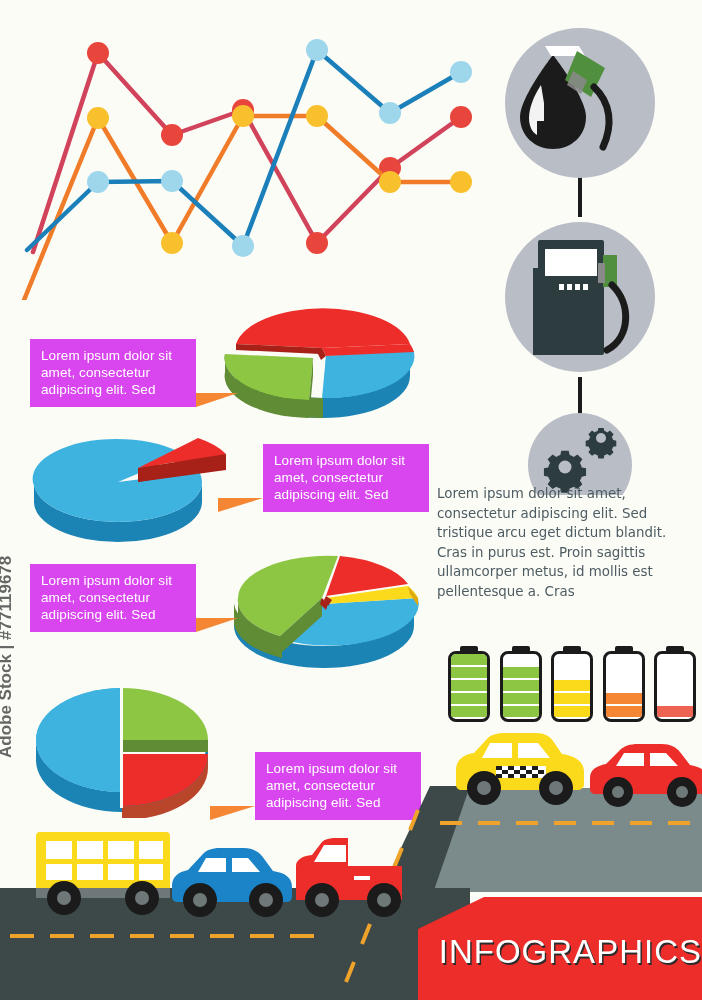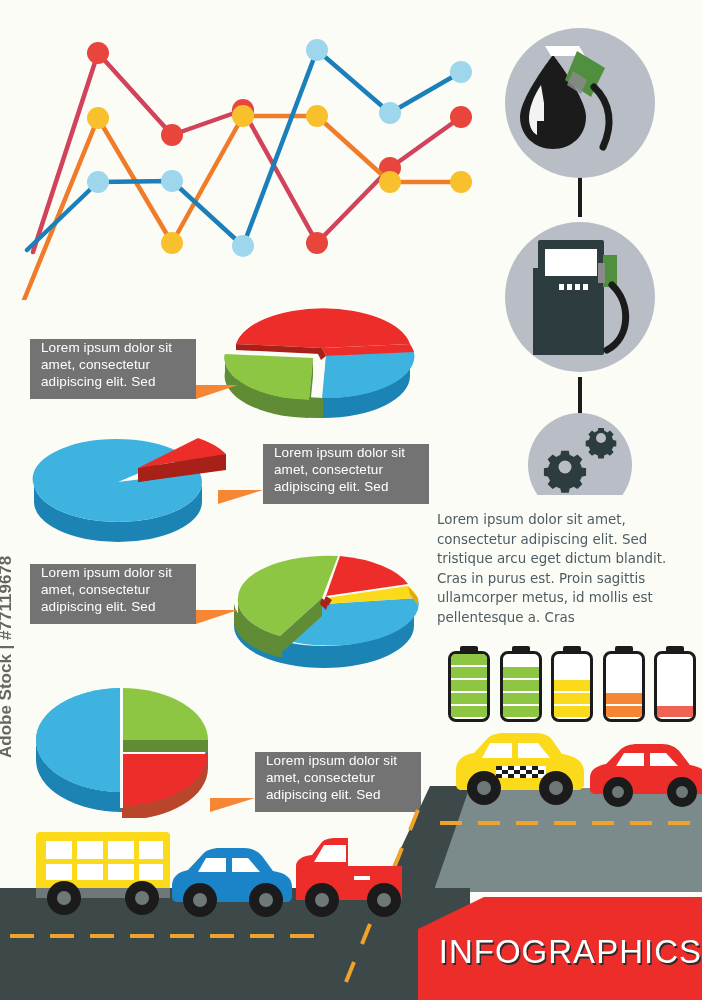--- a/index.html
+++ b/index.html
@@ -17,25 +17,25 @@
 
   
   #line-chart{position:absolute;left:0;top:0;width:500px;height:300px;}
 
   
   #icon-column{position:absolute;left:495px;top:25px;width:200px;height:470px;}
 
   
   .callout{
     position:absolute;
-    background:#737373;
+    background:#d946ef;
     color:#ffffff;
     font-size:13.5px;
     line-height:17px;
-    padding:0 10px 9px 11px;
+    padding:8px 10px 9px 11px;
     box-sizing:border-box;
     letter-spacing:.1px;
   }
   .callout .tail{
     position:absolute;
     width:0;height:0;
     border-style:solid;
   }
   
   .tail-br{
@@ -46,21 +46,21 @@
   
   .tail-bl{
     left:-45px;bottom:0px;
     border-width:14px 45px 0 0;
     border-color:#f58634 transparent transparent transparent;
   }
 
   
   #body-paragraph{
     position:absolute;
-    left:437px;top:510px;width:258px;
+    left:437px;top:484px;width:258px;
     font-size:13.4px;line-height:19.6px;
     color:#4d5c62;
     font-family:"DejaVu Sans", sans-serif;
   }
 
   
   #battery-row{position:absolute;left:448px;top:640px;width:248px;height:82px;
     display:flex;justify-content:space-between;align-items:flex-end;}
   .battery{position:relative;width:42px;height:76px;}
   .batt-cap{position:absolute;left:12px;top:0;width:18px;height:7px;background:#1b1b1b;border-radius:2px 2px 0 0;}

